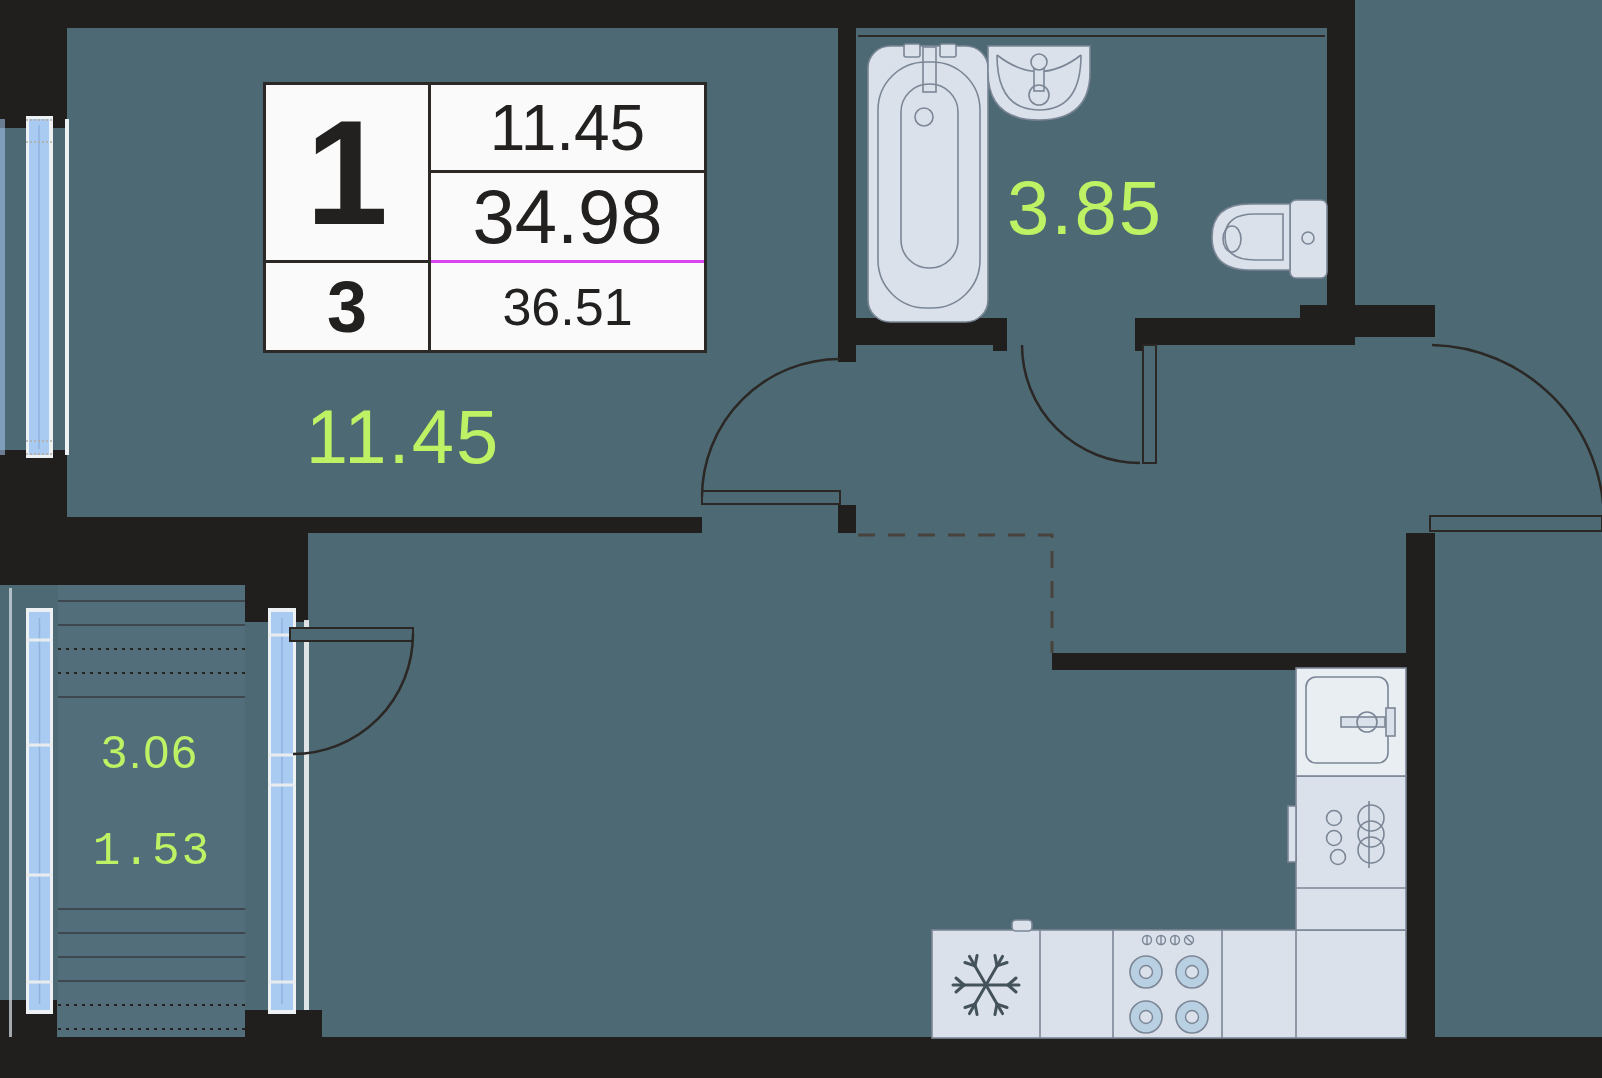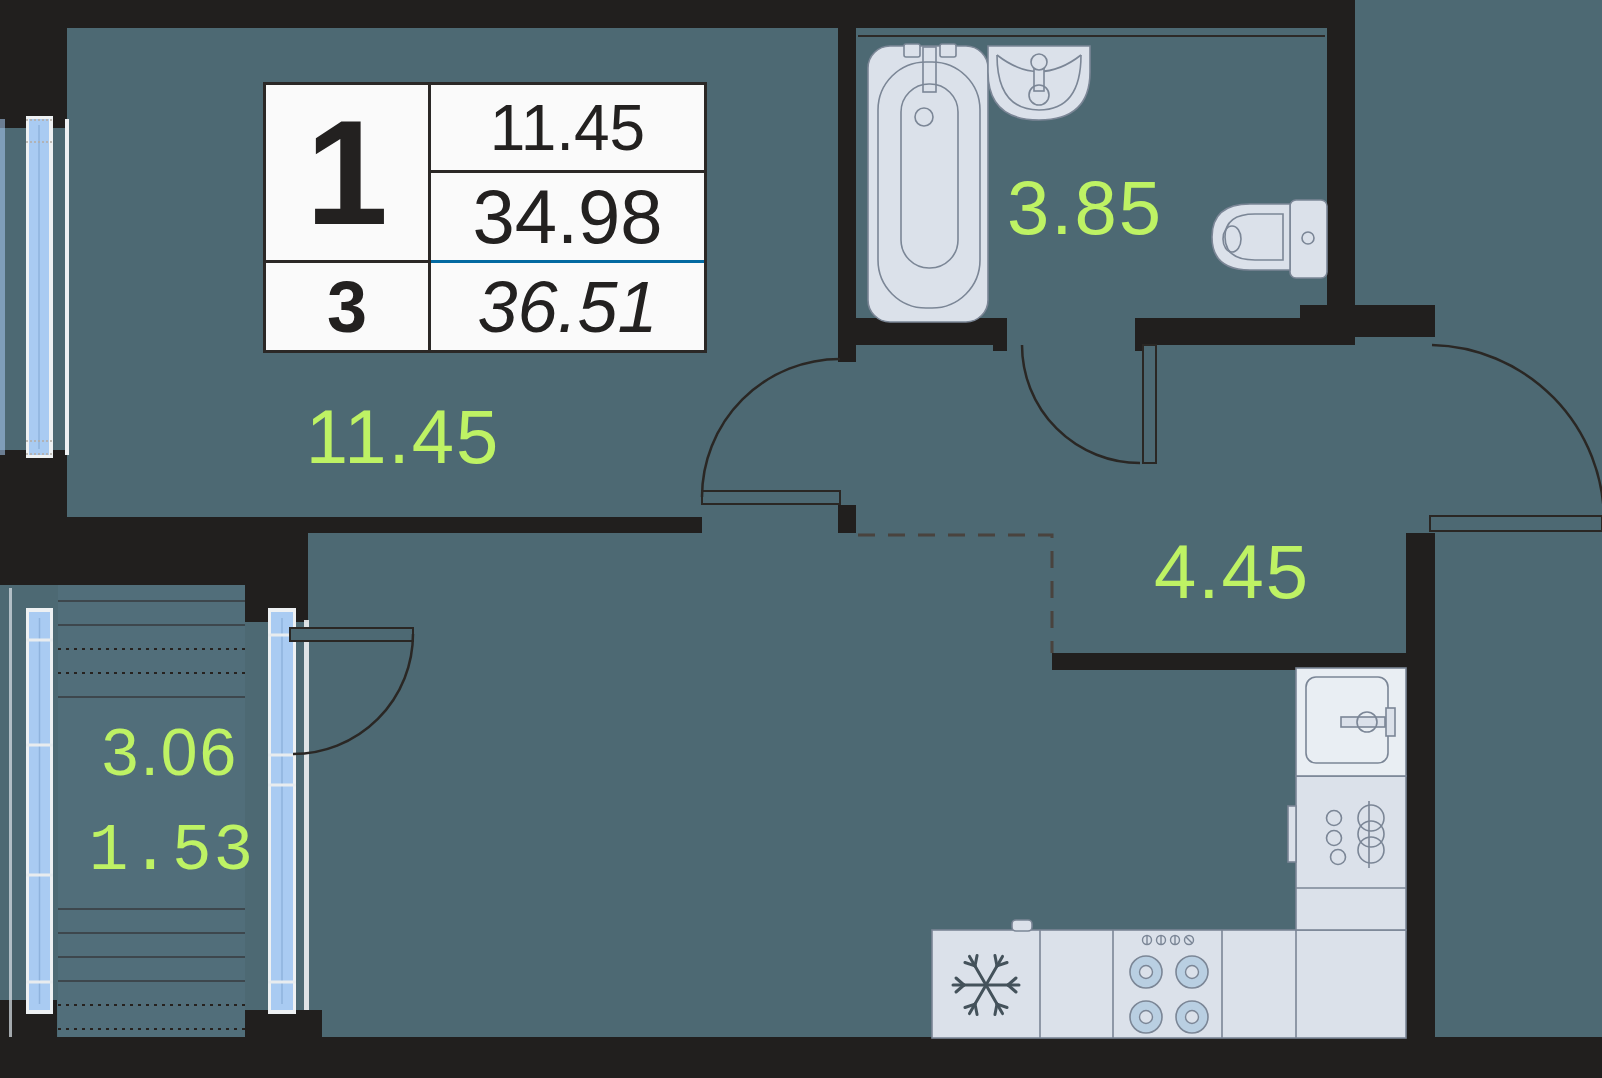--- a/index.html
+++ b/index.html
@@ -14,43 +14,43 @@
   
   .area-label{
     position:absolute;
     transform:translate(-50%,-50%);
     color:#bef264;
     font-size:76px;
     letter-spacing:2px;
     white-space:nowrap;
     line-height:1;
   }
-  .area-label.small{font-size:66px;margin-left:20px;}
+  .area-label.small{font-size:46px;}
   
   .unit-table{
     position:absolute;left:263px;top:82px;
     width:444px;height:271px;
     background:#fafafa;
     border:3px solid #2b2826;
     box-sizing:border-box;
     display:grid;
     grid-template-columns:165px 1fr;
     grid-template-rows:88px 90px 1fr;
     color:#232120;
   }
   .unit-table .cell{
     display:flex;align-items:center;justify-content:center;
     box-sizing:border-box;
     line-height:1;
   }
   .cell-rooms{grid-column:1;grid-row:1/3;border-right:3px solid #2b2826;border-bottom:3px solid #2b2826;font-size:148px;font-weight:bold;}
   .cell-r1{grid-column:2;grid-row:1;border-bottom:3px solid #2b2826;font-size:64px;}
-  .cell-r2{grid-column:2;grid-row:2;border-bottom:3px solid #0369a1;font-size:76px;}
+  .cell-r2{grid-column:2;grid-row:2;border-bottom:3px solid #d946ef;font-size:76px;}
   .cell-floor{grid-column:1;grid-row:3;border-right:3px solid #2b2826;font-size:72px;font-weight:bold;}
-  .cell-r3{grid-column:2;grid-row:3;font-size:72px;font-style:italic;}
+  .cell-r3{grid-column:2;grid-row:3;font-size:52px;}
 </style>
 </head>
 <body>
 
 <div class="stage">
 
   <svg width="1602" height="1078" viewBox="0 0 1602 1078">
 
     <rect x="0" y="0" width="1602" height="1078" fill="#4d6973"></rect>
 
@@ -271,17 +271,16 @@
   <div class="unit-table">
     <div class="cell cell-rooms">1</div>
     <div class="cell cell-r1">11.45</div>
     <div class="cell cell-r2">34.98</div>
     <div class="cell cell-floor">3</div>
     <div class="cell cell-r3">36.51</div>
   </div>
 
   <div class="area-label" style="left:403px;top:437px;">11.45</div>
   <div class="area-label" style="left:1085px;top:208px;">3.85</div>
-  <div class="area-label" style="left:1232px;top:572px;">4.45</div>
   <div class="area-label small" style="left:150px;top:752px;">3.06</div>
   <div class="area-label small" style="left:152px;top:852px;font-family:Liberation Mono, monospace;">1.53</div>
 
 </div>
 
 </body></html>

